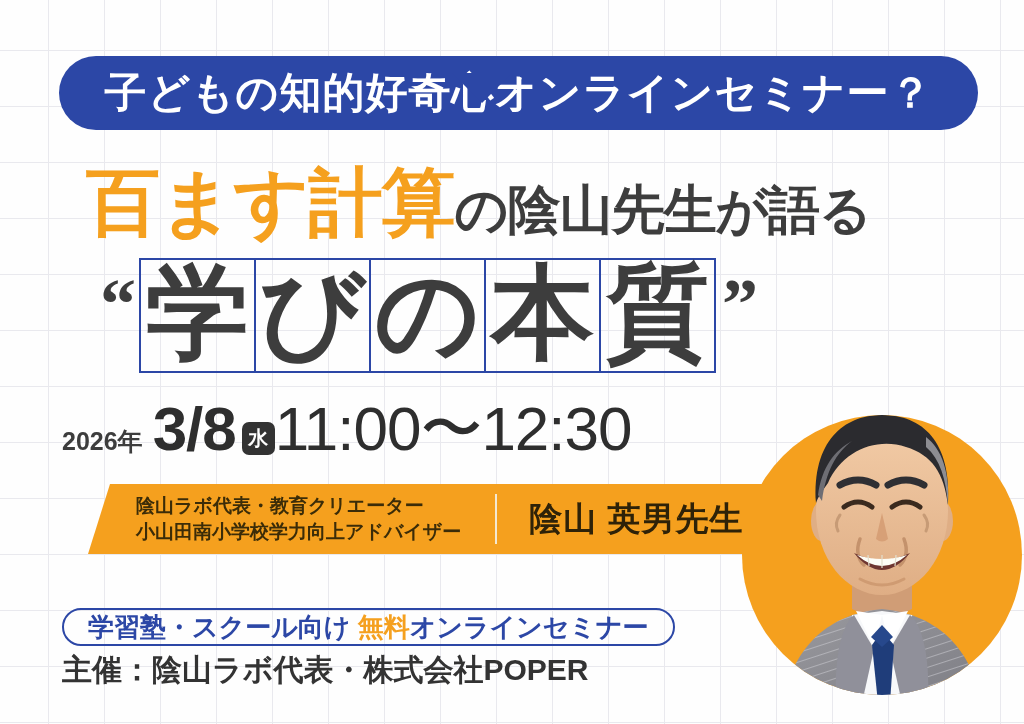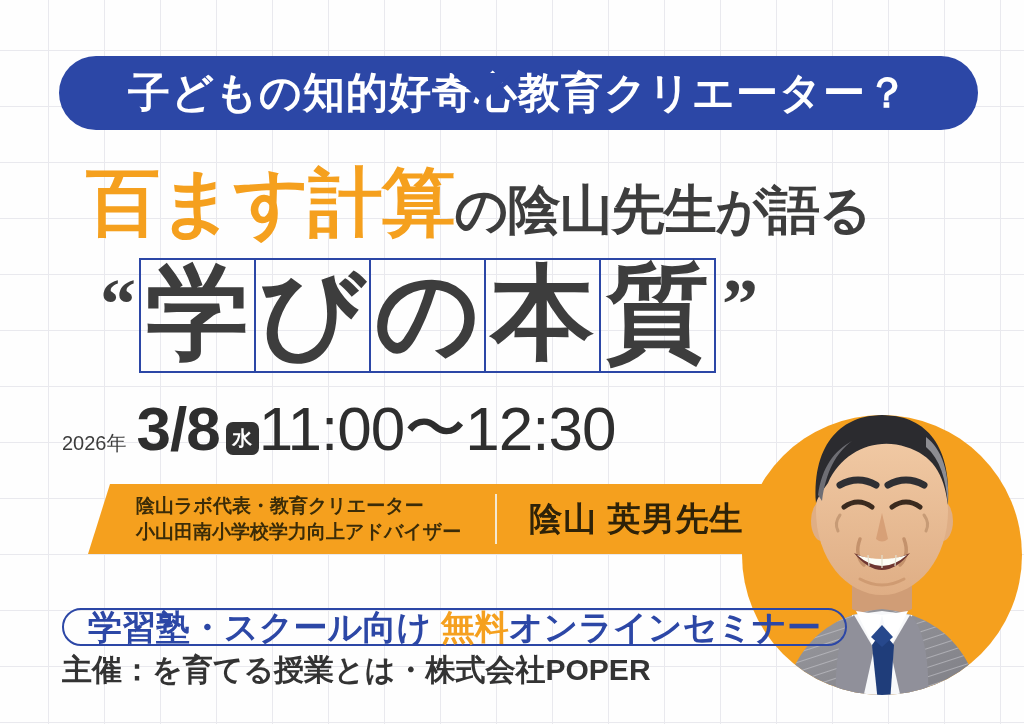--- a/index.html
+++ b/index.html
@@ -133,22 +133,22 @@
   
   .dateline {
     position: absolute;
     left: 62px;
     top: 398px;
     display: flex;
     align-items: baseline;
     white-space: nowrap;
   }
   .date-year {
-    font-size: 20px;
-    font-weight: normal;
+    font-size: 25px;
+    font-weight: bold;
     color: #3d3d3d;
     line-height: 1;
     letter-spacing: 0px;
   }
   .date-big {
     font-size: 62px;
     font-weight: bold;
     color: #2e2e2e;
     line-height: 1;
     margin-left: 10px;
@@ -252,21 +252,21 @@
     height: 38px;
     padding: 0 24px;
     border: 2px solid #2c47a6;
     border-radius: 20px;
     display: inline-flex;
     align-items: center;
     box-sizing: border-box;
     background: transparent;
   }
   .pill-text {
-    font-size: 34px;
+    font-size: 26px;
     font-weight: bold;
     color: #2c47a6;
     white-space: nowrap;
     line-height: 1;
     letter-spacing: 0px;
   }
   .pill-text .free { color: #f5a01e; }
 
   
   .host {
@@ -282,21 +282,21 @@
   }
 </style>
 </head>
 <body>
 
 <div id="poster">
 
   <div class="bubble-wrap">
     <div class="bubble">
       <div class="bubble-text">
-        <span>子どもの</span><span class="hl">知的好奇心</span><span>教育クリエーター？</span>
+        <span>子どもの</span><span class="hl">知的好奇心</span><span>オンラインセミナー？</span>
       </div>
     </div>
   </div>
   <div class="bubble-tail"></div>
 
   <div class="headline">
     <span class="hl-orange">百ます計算</span>
     <span class="hl-dark">の陰山先生</span>
     <span class="hl-dark-sm">が語る</span>
   </div>
@@ -412,15 +412,15 @@
 
         <path d="M104 216 Q126 228 148 216" stroke="#cf9b72" stroke-width="3" fill="none" stroke-linecap="round"></path>
       </g>
     </svg>
   </div>
 
   <div class="pill">
     <span class="pill-text"><span>学習塾・スクール向け</span> <span class="free">無料</span><span>オンラインセミナー</span></span>
   </div>
 
-  <div class="host">主催：を育てる授業とは・株式会社POPER</div>
+  <div class="host">主催：陰山ラボ代表・株式会社POPER</div>
 
 </div>
 
 </body></html>

